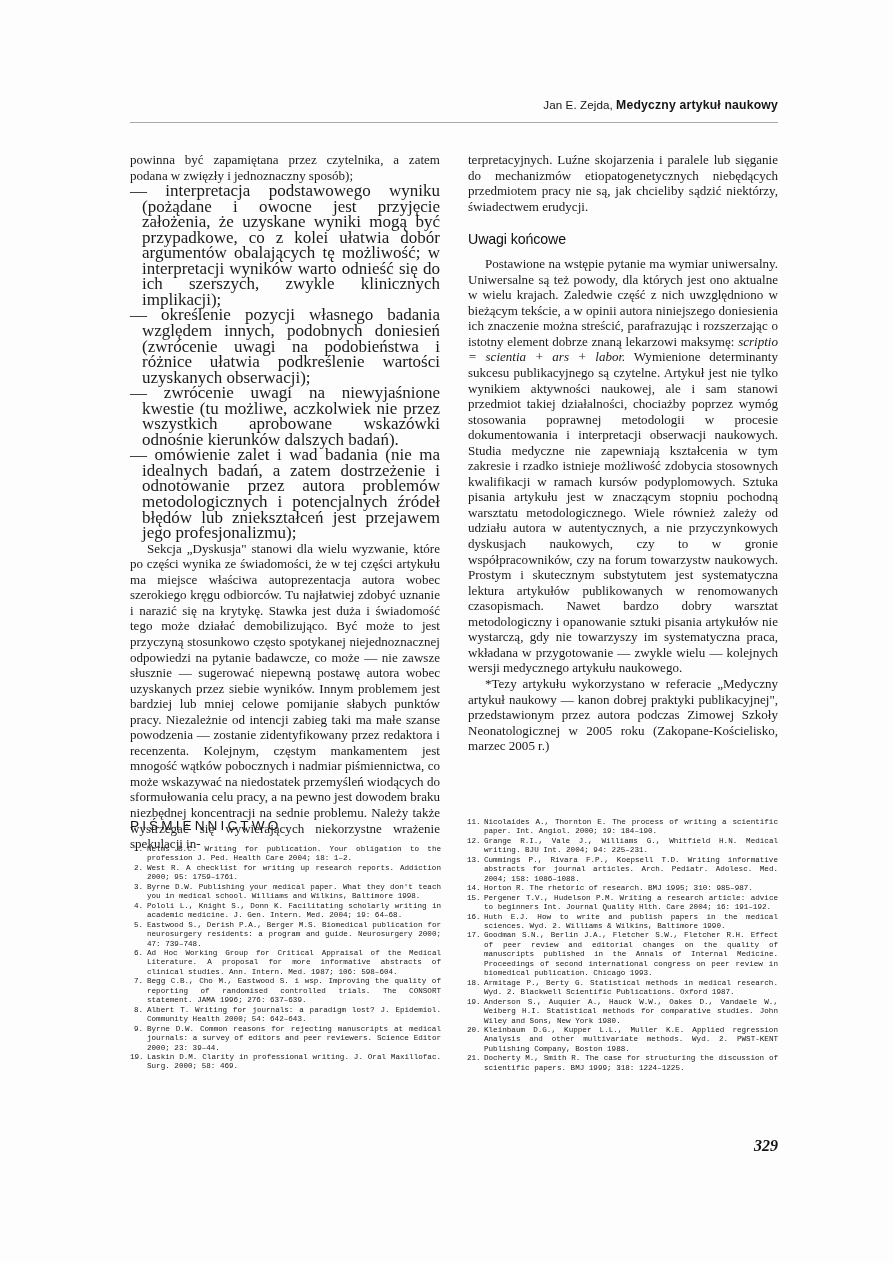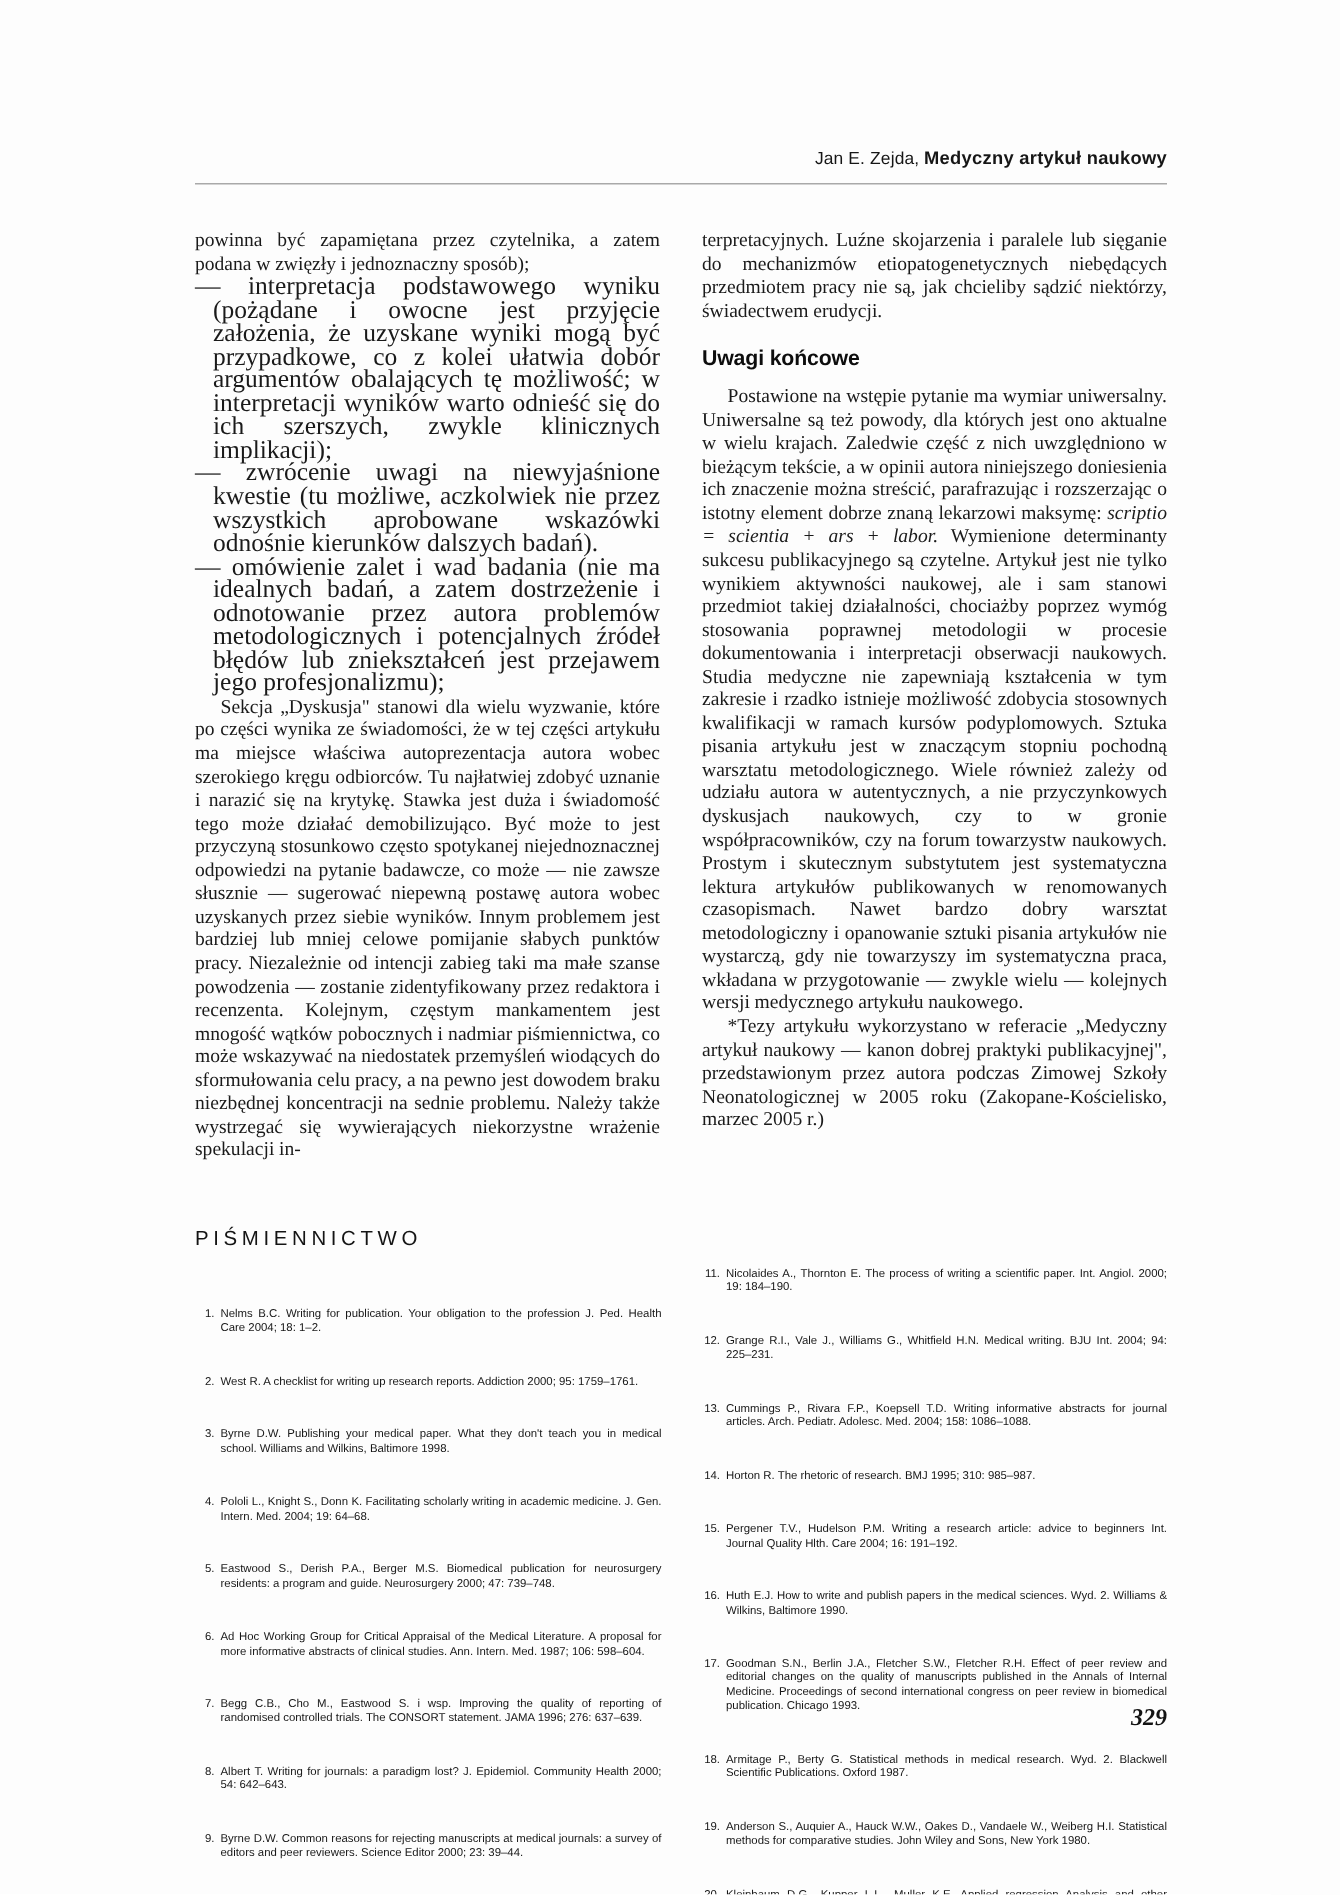--- a/index.html
+++ b/index.html
@@ -78,21 +78,21 @@
     line-height: 15.55px;
     text-align: justify;
     padding-left: 12px;
     text-indent: -12px;
     margin: 0;
   }
   .em { font-style: italic; }
 
   h2.sec {
     font-family: "Liberation Sans", sans-serif;
-    font-weight: bold;
+    font-weight: normal;
     font-size: 14.2px;
     margin: 17px 0 9px 0;
     letter-spacing: -0.1px;
     color: #0d0d0d;
   }
 
   
   .refs-head {
     position: absolute;
     left: 130px;
@@ -114,28 +114,27 @@
   .refcol.right { margin-top: -27px; }
 
   ol.reflist {
     margin: 0;
     padding: 0;
     list-style: none;
     counter-reset: refnum var(--start, 0);
   }
   ol.reflist li {
     position: relative;
-    font-family: Liberation Sans, sans-serif;
+    font-family: Liberation Mono, monospace;
     font-size: 7.6px;
     line-height: 9.45px;
     text-align: justify;
     padding-left: 17px;
     margin-bottom: 0px;
     color: #161616;
-    margin-top: 26px;
   }
   ol.reflist li .num {
     position: absolute;
     left: 0;
     top: 0;
     width: 13px;
     text-align: right;
     font-size: 7.6px;
   }
 
@@ -162,20 +161,21 @@
     <span class="title">Medyczny artykuł naukowy</span>
   </div>
   <div class="rule"></div>
 
   <div class="cols">
 
     <div class="col">
       <p class="body noind">powinna być zapamiętana przez czytelnika, a zatem podana w zwięzły i jednoznaczny sposób);</p>
       <ul class="dashlist">
         <li>— interpretacja podstawowego wyniku (pożądane i owocne jest przyjęcie założenia, że uzyskane wyniki mogą być przypadkowe, co z kolei ułatwia dobór argumentów obalających tę możliwość; w interpretacji wyników warto odnieść się do ich szerszych, zwykle klinicznych implikacji);</li>
+        <li>— określenie pozycji własnego badania względem innych, podobnych doniesień (zwrócenie uwagi na podobieństwa i różnice ułatwia podkreślenie wartości uzyskanych obserwacji);</li>
         <li>— zwrócenie uwagi na niewyjaśnione kwestie (tu możliwe, aczkolwiek nie przez wszystkich aprobowane wskazówki odnośnie kierunków dalszych badań).</li>
         <li>— omówienie zalet i wad badania (nie ma idealnych badań, a zatem dostrzeżenie i odnotowanie przez autora problemów metodologicznych i potencjalnych źródeł błędów lub zniekształceń jest przejawem jego profesjonalizmu);</li>
       </ul>
       <p class="body">Sekcja „Dyskusja" stanowi dla wielu wyzwanie, które po części wynika ze świadomości, że w tej części artykułu ma miejsce właściwa autoprezentacja autora wobec szerokiego kręgu odbiorców. Tu najłatwiej zdobyć uznanie i narazić się na krytykę. Stawka jest duża i świadomość tego może działać demobilizująco. Być może to jest przyczyną stosunkowo często spotykanej niejednoznacznej odpowiedzi na pytanie badawcze, co może — nie zawsze słusznie — sugerować niepewną postawę autora wobec uzyskanych przez siebie wyników. Innym problemem jest bardziej lub mniej celowe pomijanie słabych punktów pracy. Niezależnie od intencji zabieg taki ma małe szanse powodzenia — zostanie zidentyfikowany przez redaktora i recenzenta. Kolejnym, częstym mankamentem jest mnogość wątków pobocznych i nadmiar piśmiennictwa, co może wskazywać na niedostatek przemyśleń wiodących do sformułowania celu pracy, a na pewno jest dowodem braku niezbędnej koncentracji na sednie problemu. Należy także wystrzegać się wywierających niekorzystne wrażenie spekulacji in-</p>
     </div>
 
     <div class="col">
       <p class="body noind">terpretacyjnych. Luźne skojarzenia i paralele lub sięganie do mechanizmów etiopatogenetycznych niebędących przedmiotem pracy nie są, jak chcieliby sądzić niektórzy, świadectwem erudycji.</p>
       <h2 class="sec">Uwagi końcowe</h2>
       <p class="body"><span>Postawione na wstępie pytanie ma wymiar uniwersalny. Uniwersalne są też powody, dla których jest ono aktualne w wielu krajach. Zaledwie część z nich uwzględniono w bieżącym tekście, a w opinii autora niniejszego doniesienia ich znaczenie można streścić, parafrazując i rozszerzając o istotny element dobrze znaną lekarzowi maksymę: </span><span class="em">scriptio = scientia + ars + labor.</span><span> Wymienione determinanty sukcesu publikacyjnego są czytelne. Artykuł jest nie tylko wynikiem aktywności naukowej, ale i sam stanowi przedmiot takiej działalności, chociażby poprzez wymóg stosowania poprawnej metodologii w procesie dokumentowania i interpretacji obserwacji naukowych. Studia medyczne nie zapewniają kształcenia w tym zakresie i rzadko istnieje możliwość zdobycia stosownych kwalifikacji w ramach kursów podyplomowych. Sztuka pisania artykułu jest w znaczącym stopniu pochodną warsztatu metodologicznego. Wiele również zależy od udziału autora w autentycznych, a nie przyczynkowych dyskusjach naukowych, czy to w gronie współpracowników, czy na forum towarzystw naukowych. Prostym i skutecznym substytutem jest systematyczna lektura artykułów publikowanych w renomowanych czasopismach. Nawet bardzo dobry warsztat metodologiczny i opanowanie sztuki pisania artykułów nie wystarczą, gdy nie towarzyszy im systematyczna praca, wkładana w przygotowanie — zwykle wielu — kolejnych wersji medycznego artykułu naukowego.</span></p>

